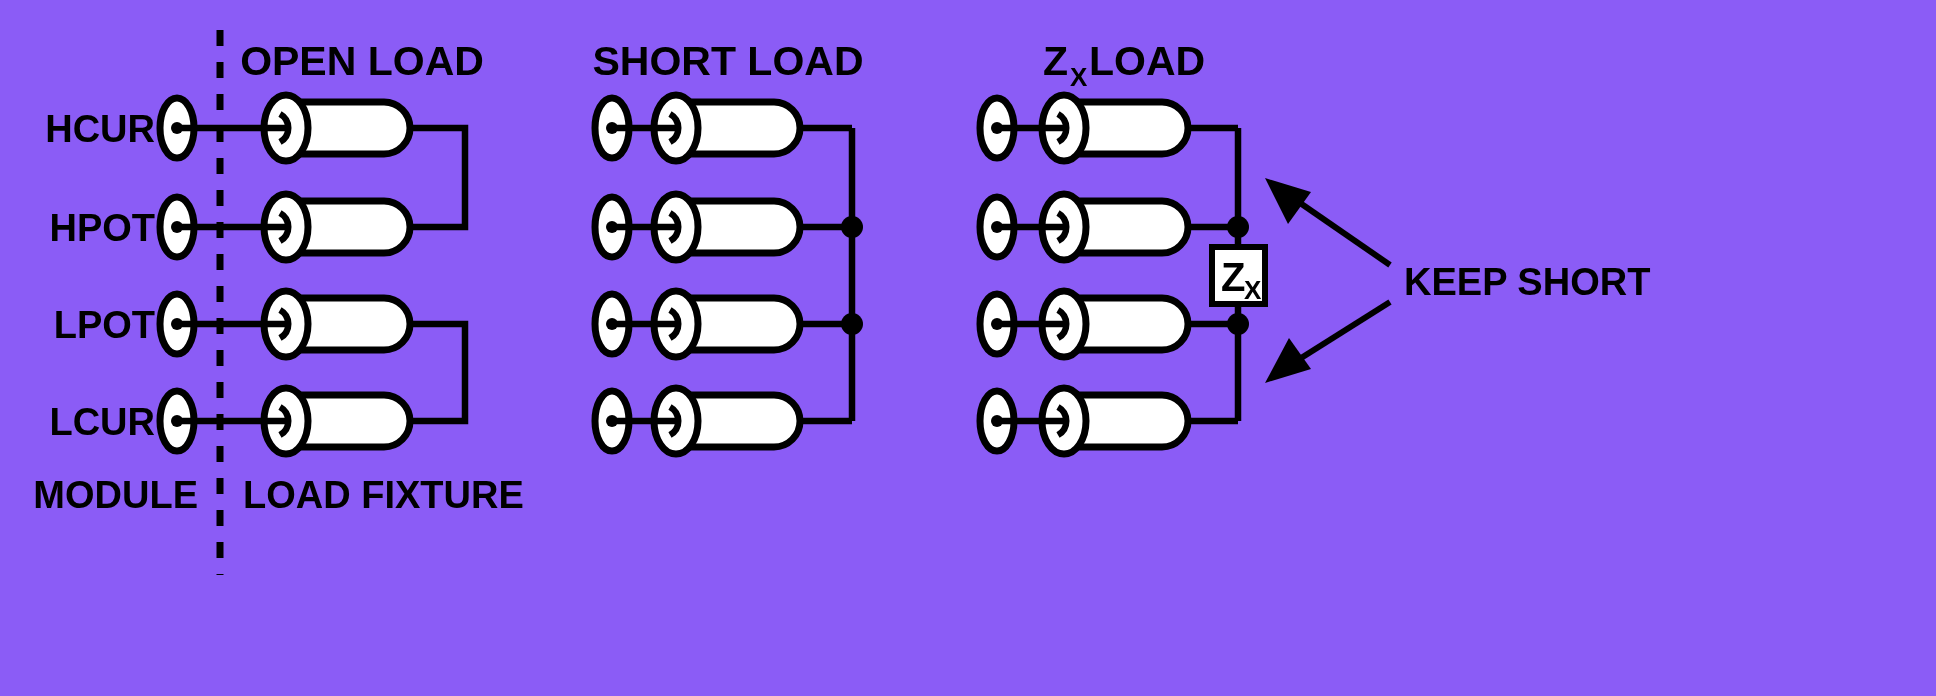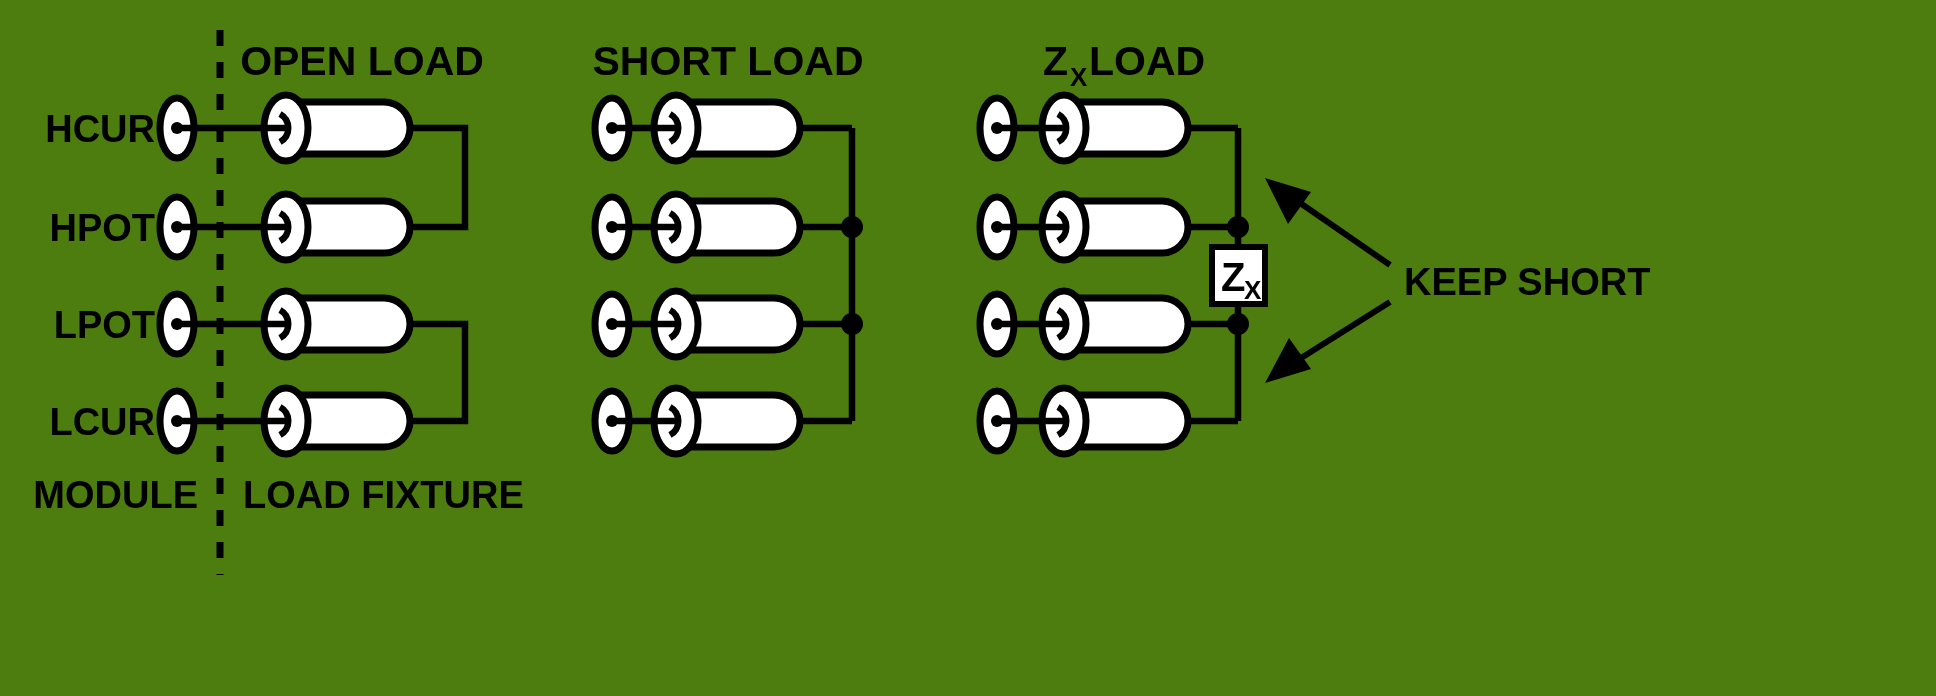--- a/index.html
+++ b/index.html
@@ -8,21 +8,21 @@
     padding: 0;
     background: #ffffff;
   }
   body {
     font-family: "Liberation Sans", sans-serif;
   }
   #stage {
     position: relative;
     width: 1936px;
     height: 696px;
-    background: #4d7c0f;
+    background: #8b5cf6;
     overflow: hidden;
   }
   #diagram-svg {
     position: absolute;
     left: 0;
     top: 0;
     width: 1936px;
     height: 696px;
     display: block;
   }

